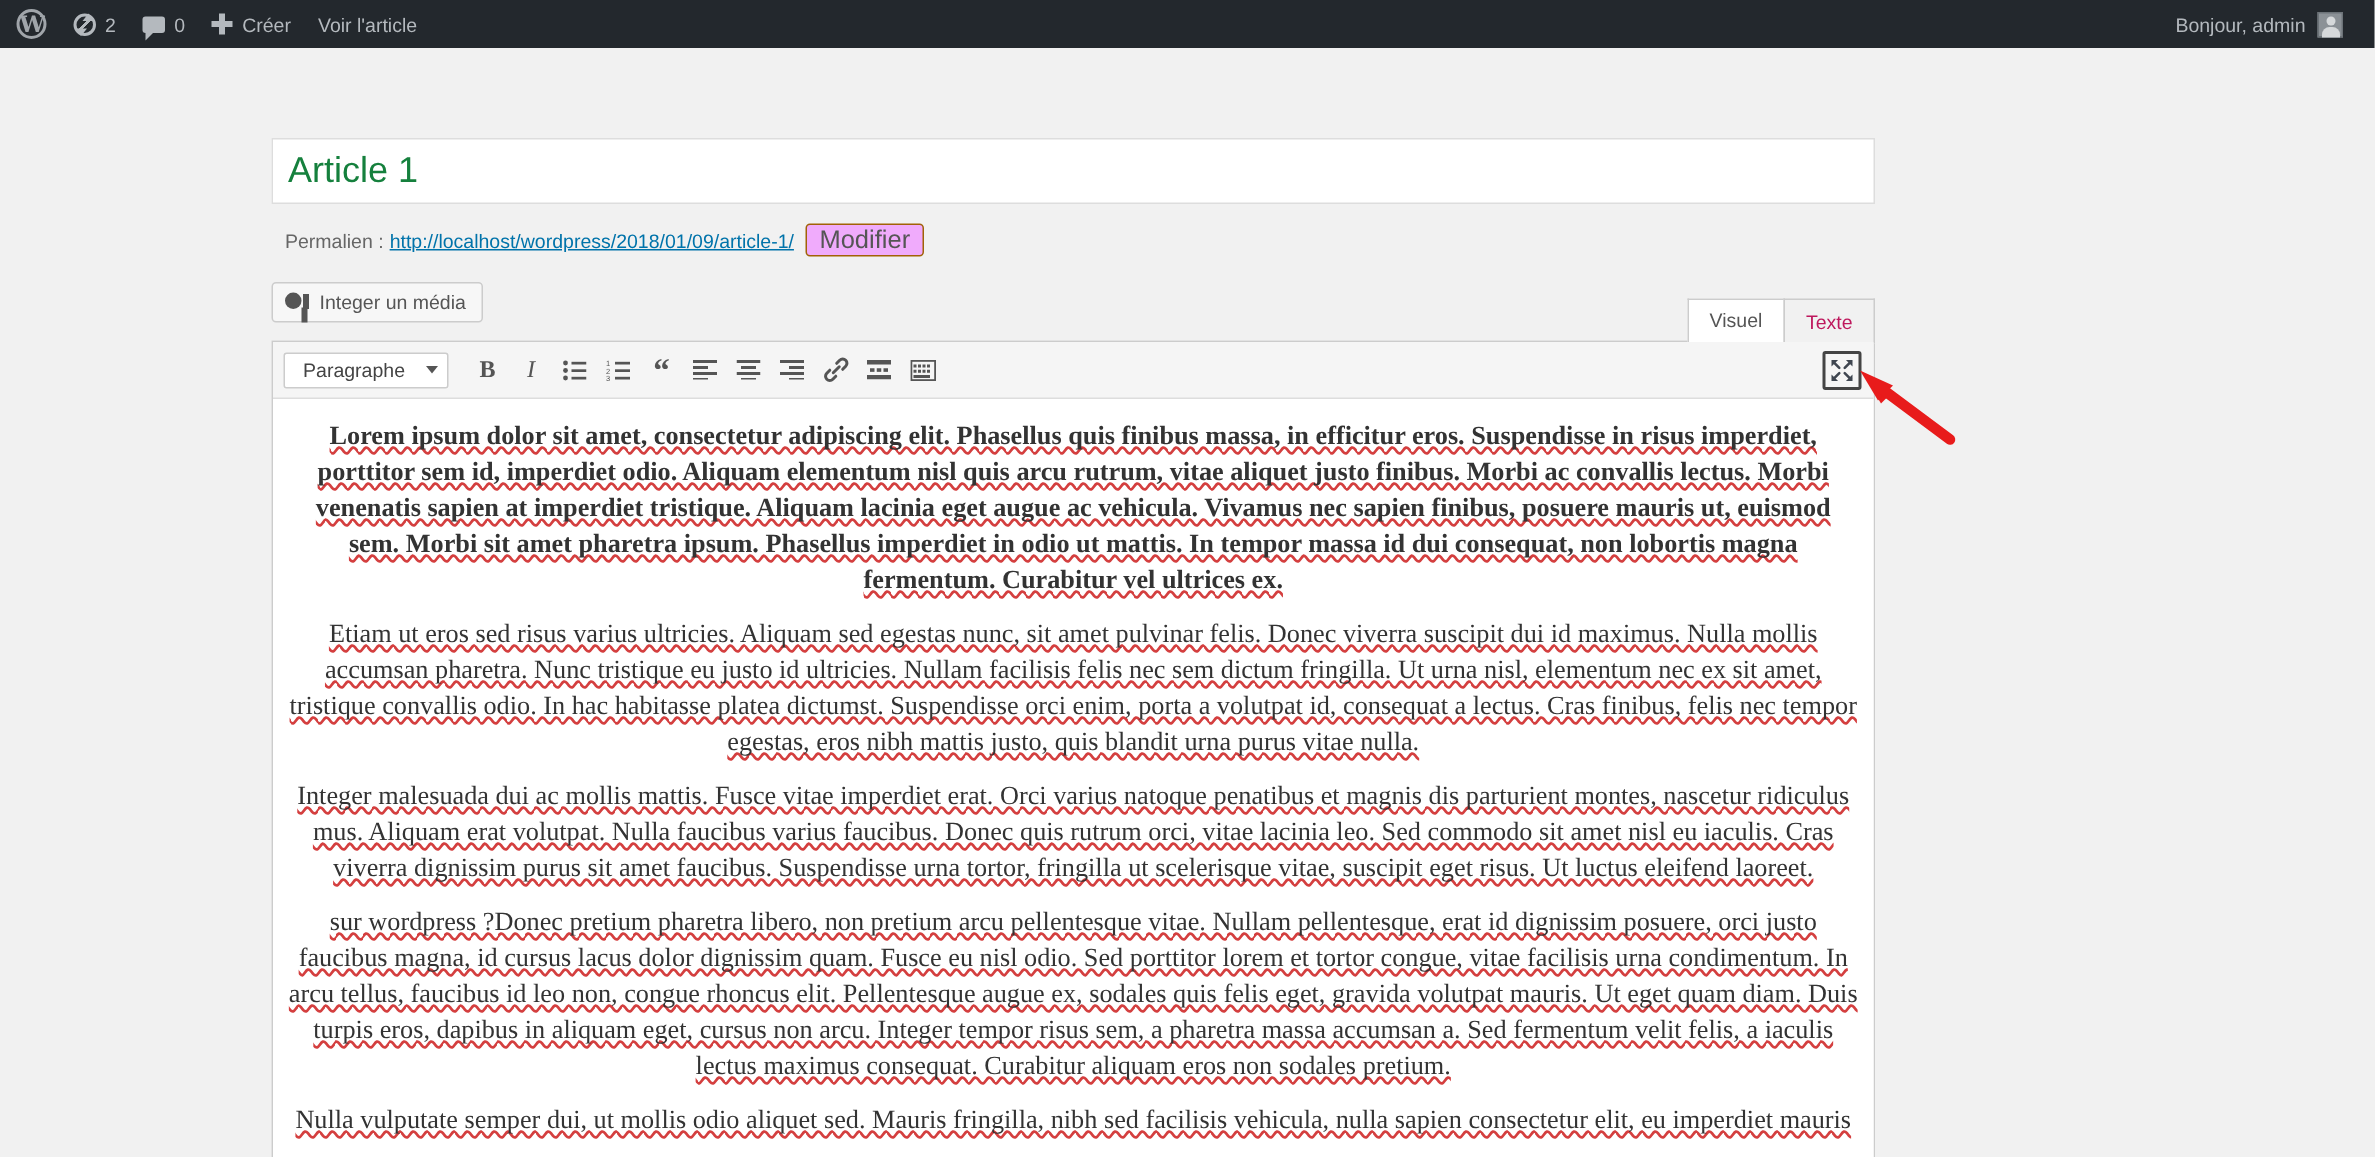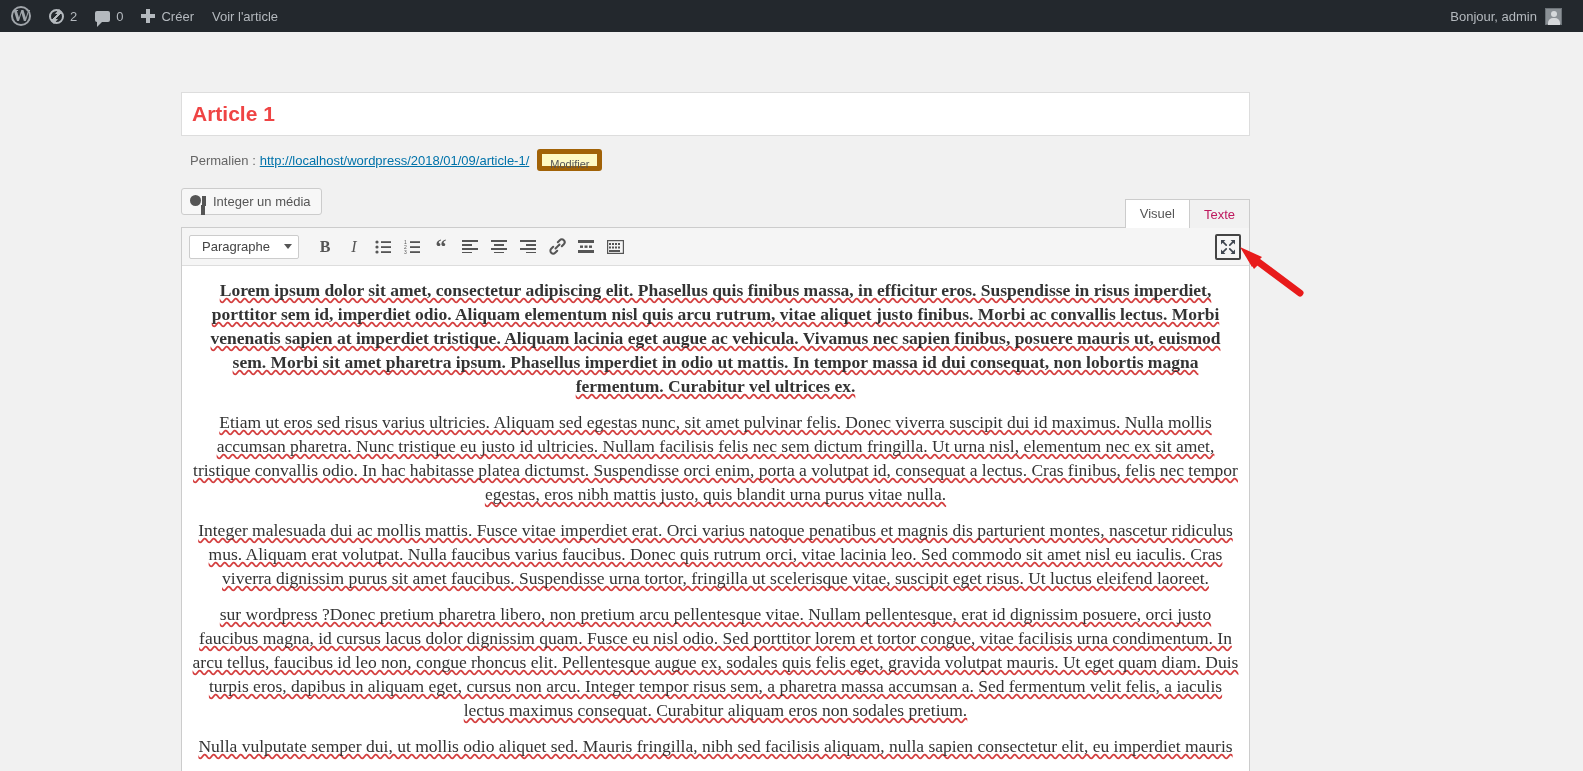--- a/index.html
+++ b/index.html
@@ -109,43 +109,43 @@
 
   
   #title-wrap {
     background: #fff;
     border: 1px solid #ddd;
     height: 44px;
     display: flex; align-items: center;
   }
   #title {
     border: 0; outline: 0; width: 100%;
-    font-size: 21px; font-weight: 700;
-    color: #ef4444; padding: 3px 10px;
+    font-size: 24px; font-weight: 400;
+    color: #15803d; padding: 3px 10px;
     font-family: "Liberation Sans", sans-serif;
     background: transparent;
   }
 
   
   #permalink-row {
     height: 30px; margin-top: 9px;
     display: flex; align-items: center;
     font-size: 13px; color: #666;
     padding-left: 9px;
   }
   #permalink-label { color: #666; }
   #permalink-link {
     color: #0073aa; text-decoration: underline; margin-left: 4px;
   }
   #edit-slug-btn {
     margin-left: 8px;
-    font-size: 11px; line-height: 20px; height: 22px;
+    font-size: 17px; line-height: 20px; height: 22px;
     padding: 0 8px;
-    border: 5px solid #a16207; border-radius: 3px;
-    background: #fef9c3; color: #555;
+    border: 1px solid #a16207; border-radius: 3px;
+    background: #f0abfc; color: #555;
     cursor: pointer;
     font-family: "Liberation Sans", sans-serif;
   }
 
   
   #media-row {
     margin-top: 13px;
     position: relative;
     height: 40px;
   }
@@ -453,21 +453,21 @@
       <p>
         <span class="sp">Etiam ut eros sed risus varius ultricies. Aliquam sed egestas nunc, sit amet pulvinar felis. Donec viverra suscipit dui id maximus. Nulla mollis accumsan pharetra. Nunc tristique eu justo id ultricies. Nullam facilisis felis nec sem dictum fringilla. Ut urna nisl, elementum nec ex sit amet, tristique convallis odio. In hac habitasse platea dictumst. Suspendisse orci enim, porta a volutpat id, consequat a lectus. Cras finibus, felis nec tempor egestas, eros nibh mattis justo, quis blandit urna purus vitae nulla.</span>
       </p>
       <p>
         <span class="sp">Integer malesuada dui ac mollis mattis. Fusce vitae imperdiet erat. Orci varius natoque penatibus et magnis dis parturient montes, nascetur ridiculus mus. Aliquam erat volutpat. Nulla faucibus varius faucibus. Donec quis rutrum orci, vitae lacinia leo. Sed commodo sit amet nisl eu iaculis. Cras viverra dignissim purus sit amet faucibus. Suspendisse urna tortor, fringilla ut scelerisque vitae, suscipit eget risus. Ut luctus eleifend laoreet.</span>
       </p>
       <p>
         <span class="sp">sur wordpress ?Donec pretium pharetra libero, non pretium arcu pellentesque vitae. Nullam pellentesque, erat id dignissim posuere, orci justo faucibus magna, id cursus lacus dolor dignissim quam. Fusce eu nisl odio. Sed porttitor lorem et tortor congue, vitae facilisis urna condimentum. In arcu tellus, faucibus id leo non, congue rhoncus elit. Pellentesque augue ex, sodales quis felis eget, gravida volutpat mauris. Ut eget quam diam. Duis turpis eros, dapibus in aliquam eget, cursus non arcu. Integer tempor risus sem, a pharetra massa accumsan a. Sed fermentum velit felis, a iaculis lectus maximus consequat. Curabitur aliquam eros non sodales pretium.</span>
       </p>
       <p>
-        <span class="sp">Nulla vulputate semper dui, ut mollis odio aliquet sed. Mauris fringilla, nibh sed facilisis aliquam, nulla sapien consectetur elit, eu imperdiet mauris</span>
+        <span class="sp">Nulla vulputate semper dui, ut mollis odio aliquet sed. Mauris fringilla, nibh sed facilisis vehicula, nulla sapien consectetur elit, eu imperdiet mauris</span>
       </p>
     </div>
 
   </div>
 </div>
 
 <svg id="annotation" viewBox="0 0 80 62">
   <g>
     <path d="M4 6 L22 20 L16 26 Z" fill="#e81b1b"></path>
     <path d="M9 11 L20 20 L14.5 14.5 Z" fill="#e81b1b"></path>

